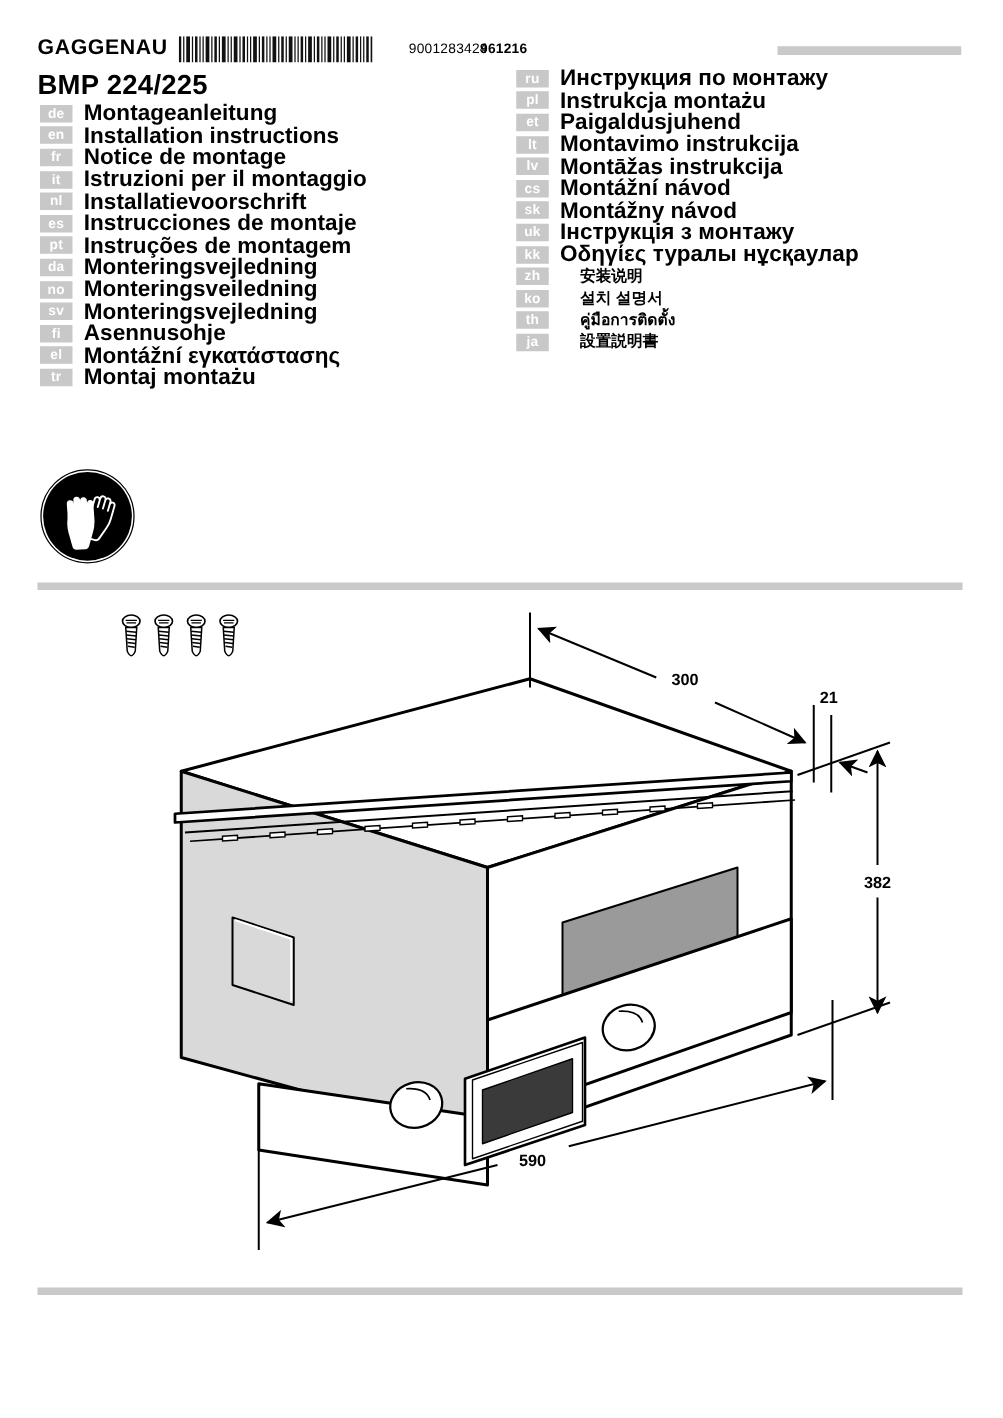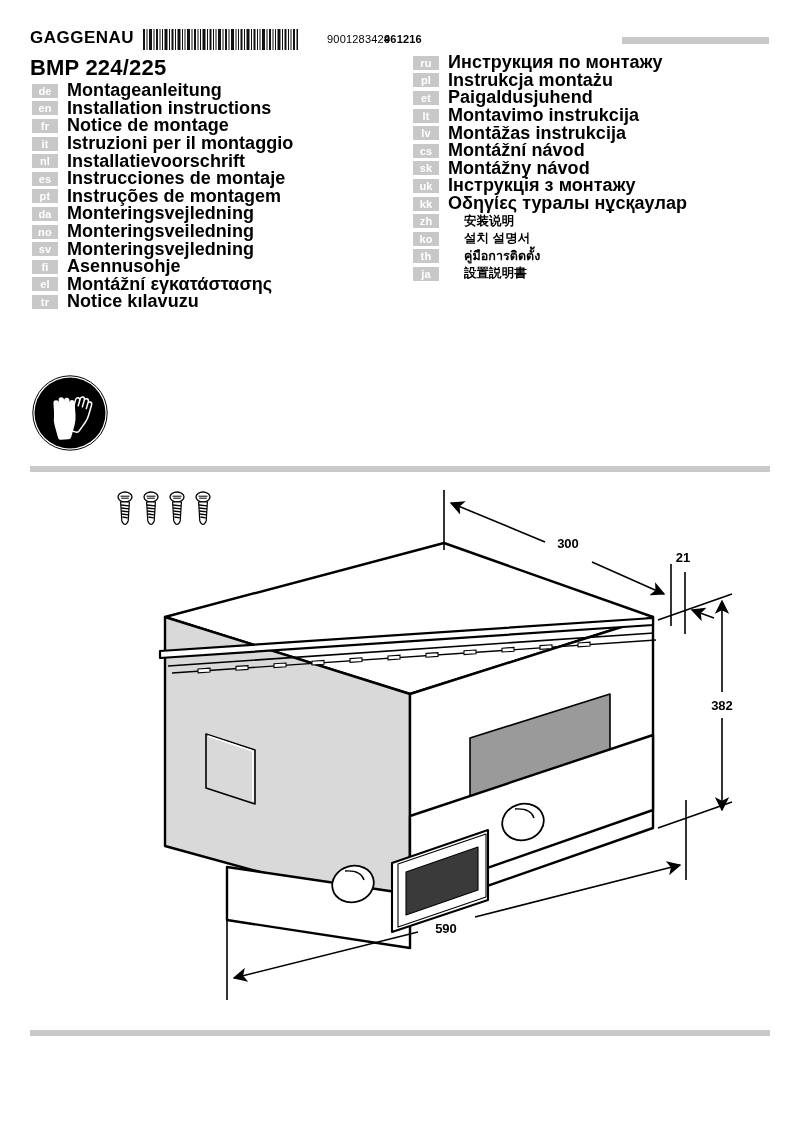--- a/index.html
+++ b/index.html
@@ -49,21 +49,21 @@
 
   
   .glove{position:absolute;left:31px;top:374px;width:78px;height:78px;}
 
   
   .rule{position:absolute;left:30px;width:740px;height:6px;background:#c9c9c9;}
   .rule.top{top:466px;}
   .rule.bottom{top:1030px;}
 
   
-  .drawing{position:absolute;left:0px;top:470px;width:716px;height:560px;padding-left:20px;}
+  .drawing{position:absolute;left:0px;top:470px;width:716px;height:560px;}
   .drawing svg{display:block;}
   .dimlabel{
     font-family:"Liberation Sans", sans-serif;
     font-size:13px;font-weight:bold;fill:#000;
   }
 </style>
 </head>
 <body>
 
 <div class="page">
@@ -177,21 +177,21 @@
       <div class="langrow">
         <span class="code">fi</span>
         <span class="lname">Asennusohje</span>
       </div>
       <div class="langrow">
         <span class="code">el</span>
         <span class="lname">Montážní εγκατάστασης</span>
       </div>
       <div class="langrow">
         <span class="code">tr</span>
-        <span class="lname">Notice kılavuzu</span>
+        <span class="lname">Montaj montażu</span>
       </div>
     </div>
   <div class="langcol right" id="lang-right">
       <div class="langrow">
         <span class="code">ru</span>
         <span class="lname">Инструкция по монтажу</span>
       </div>
       <div class="langrow">
         <span class="code">pl</span>
         <span class="lname">Instrukcja montażu</span>

